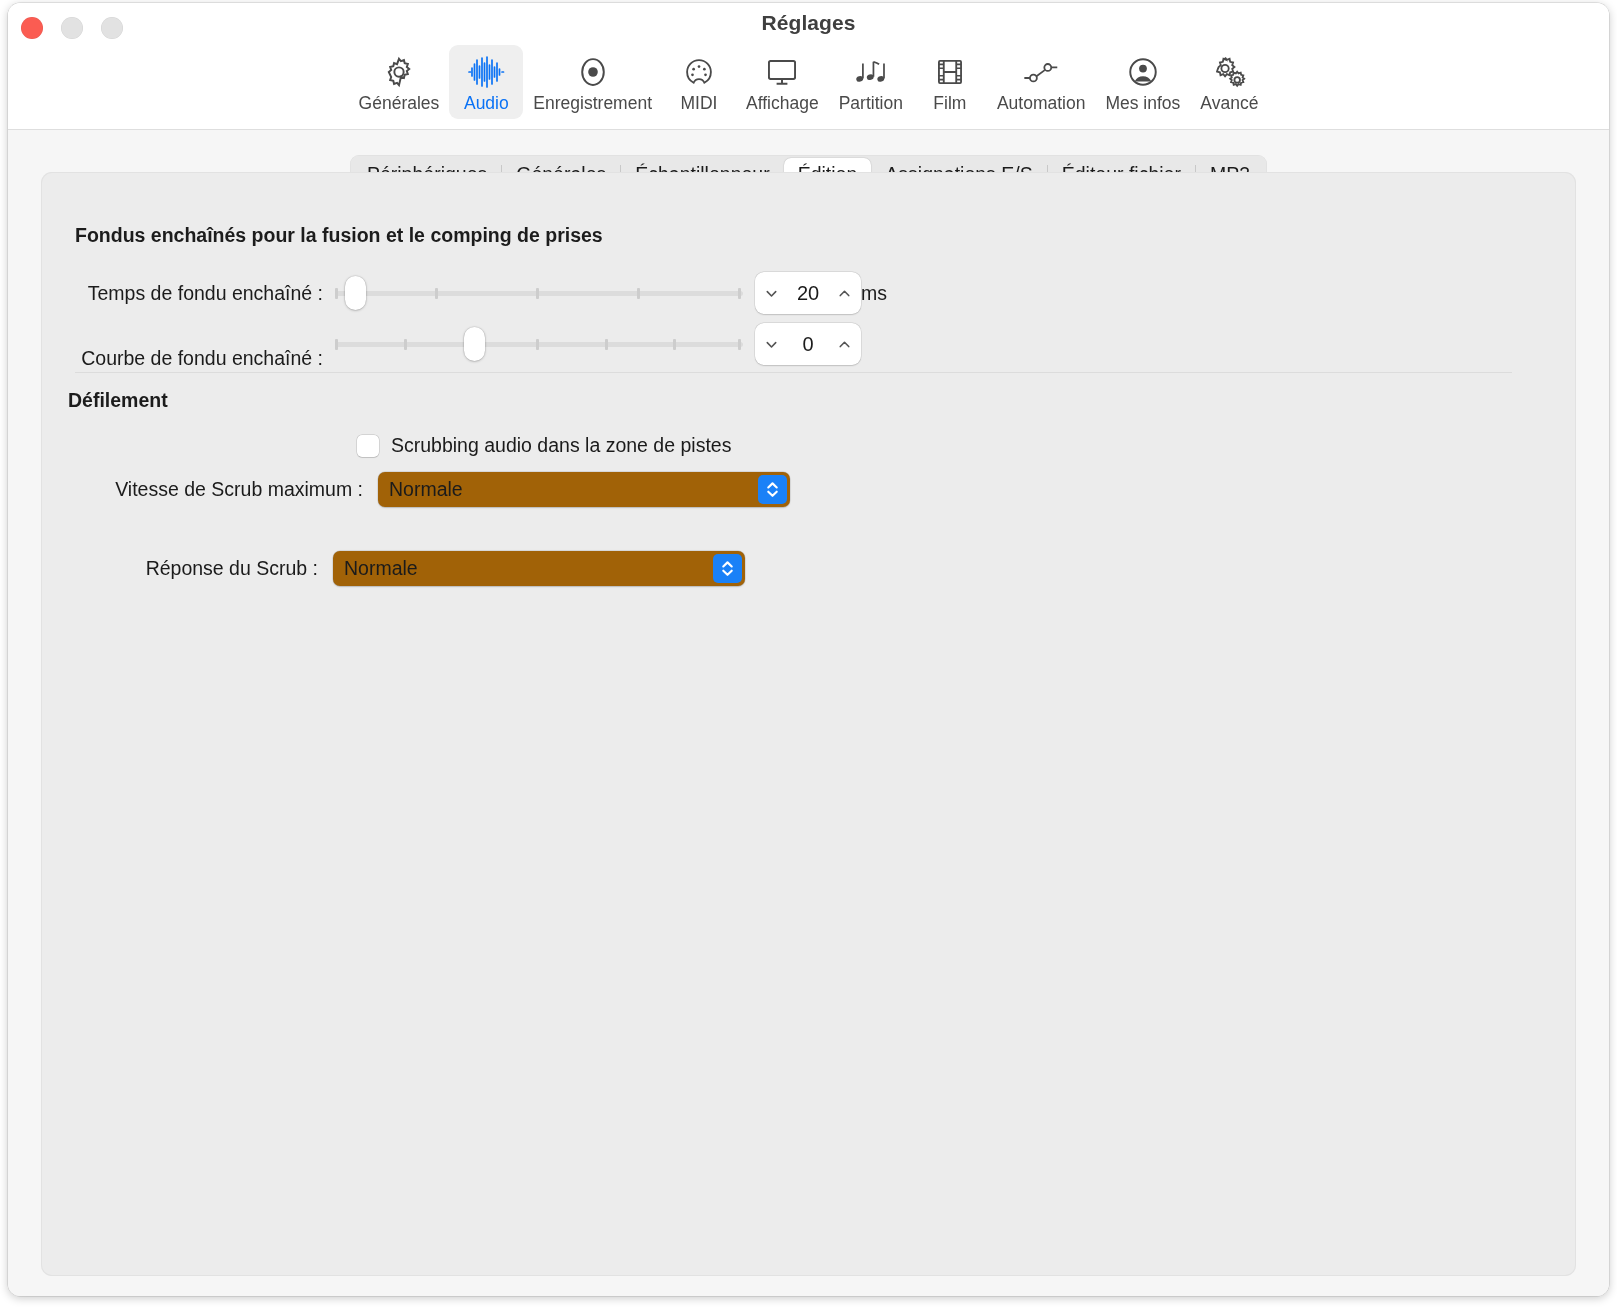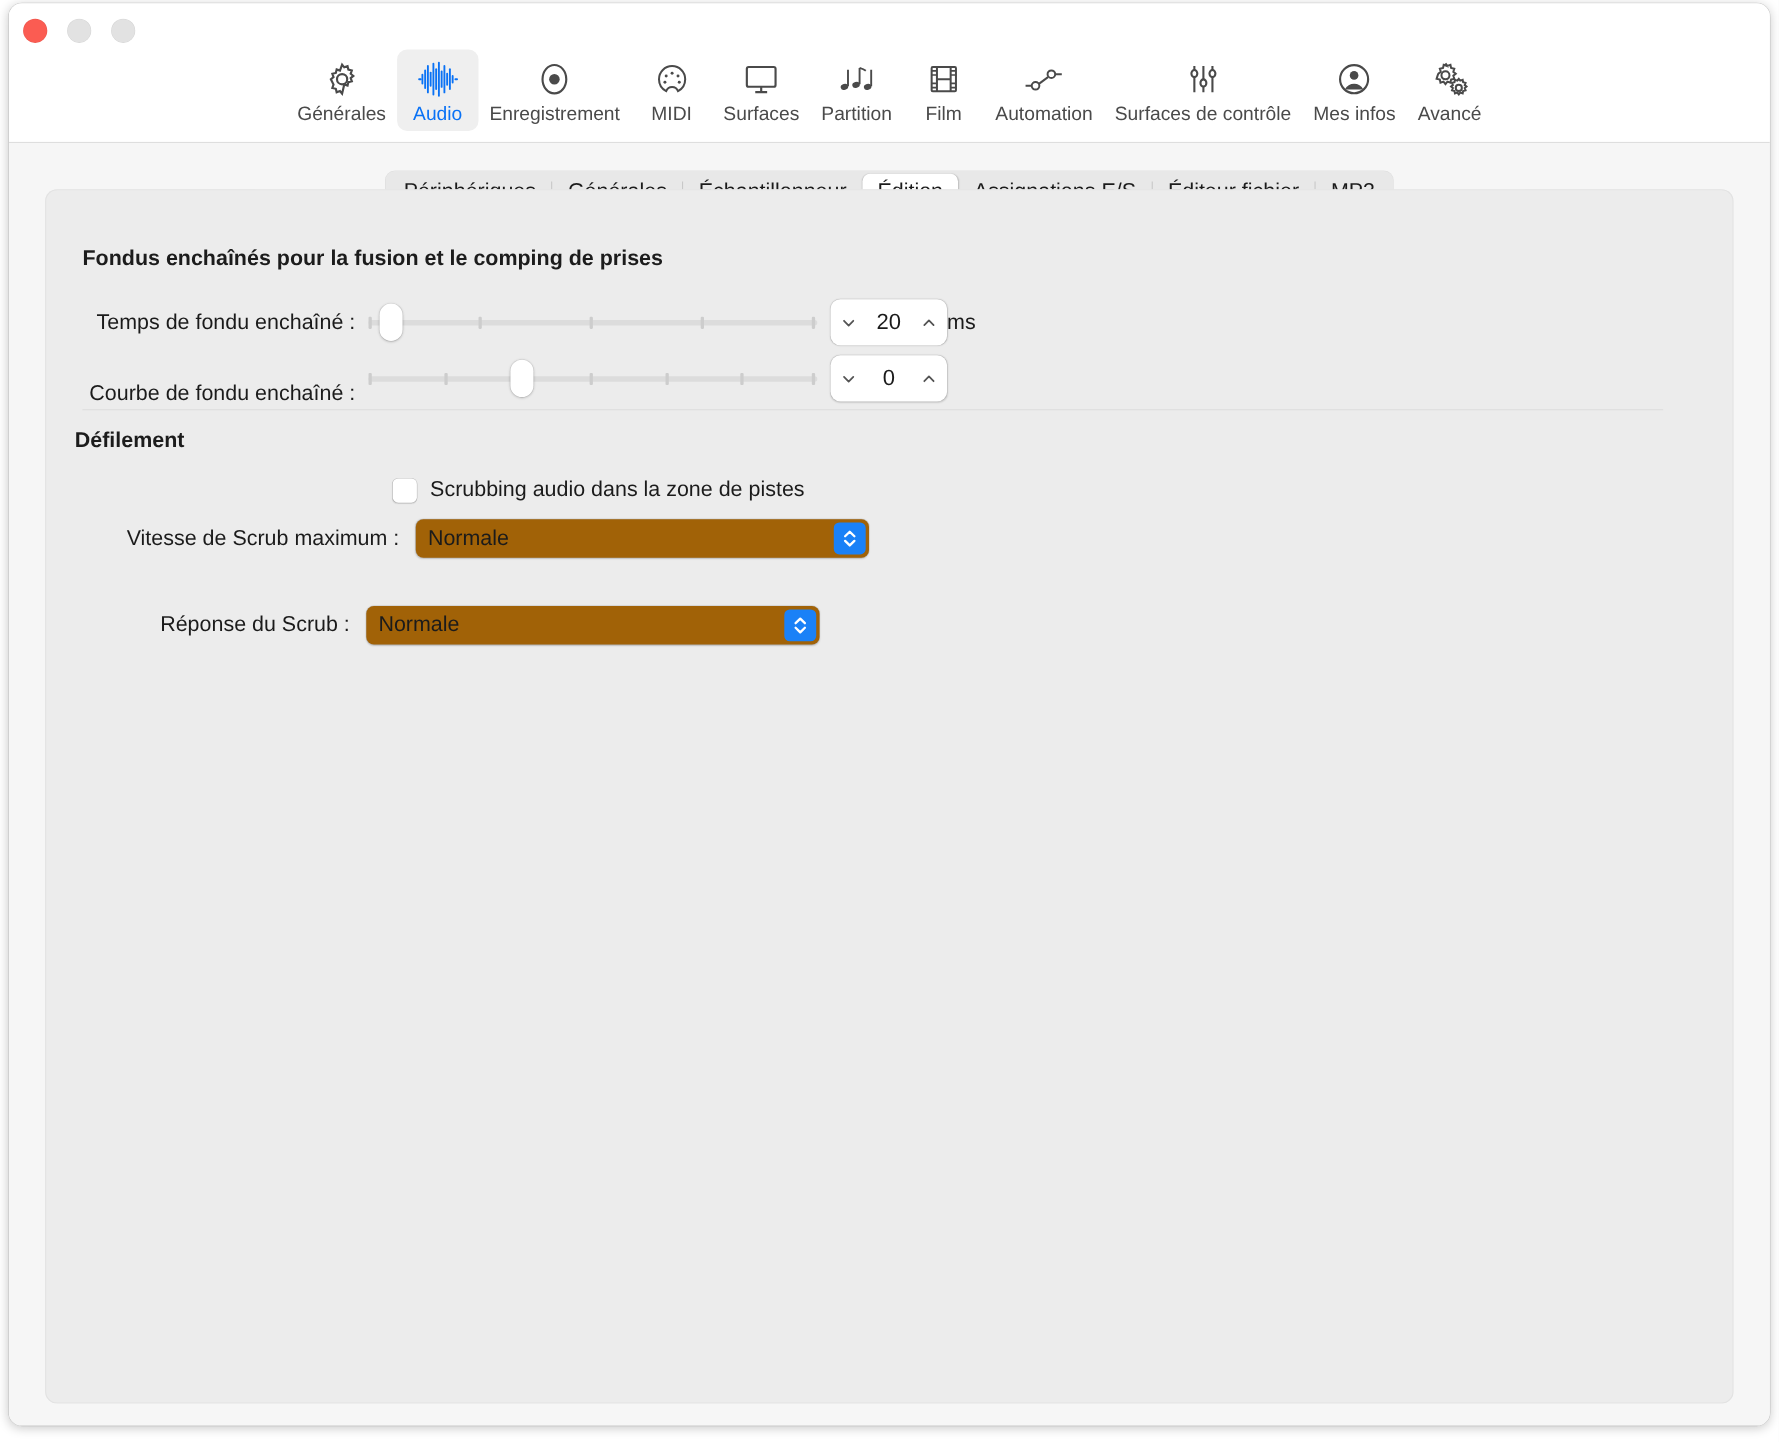--- a/index.html
+++ b/index.html
@@ -294,20 +294,21 @@
 <div id="window">
 
   <div id="titlebar">
 
     <div id="traffic">
       <div class="light close"></div>
       <div class="light min"></div>
       <div class="light zoom"></div>
     </div>
 
+    <div id="window-title">Réglages</div>
 
     <div id="toolbar">
 
       <div class="tb-item">
         <span class="tb-icon">
           <svg width="36" height="36" viewBox="0 0 24 24" fill="none" stroke="#4a4a4a" stroke-width="1.3">
             <circle cx="12" cy="12" r="3.1"></circle>
             <path d="M12 3.2l1.3 1.6 2-.7.5 2.1 2.1.5-.7 2 1.6 1.3-1.6 1.3.7 2-2.1.5-.5 2.1-2-.7L12 20.8l-1.3-1.6-2 .7-.5-2.1-2.1-.5.7-2L5.2 12l1.6-1.3-.7-2 2.1-.5.5-2.1 2 .7z"></path>
           </svg>
         </span>
@@ -361,21 +362,21 @@
       </div>
 
       <div class="tb-item">
         <span class="tb-icon">
           <svg width="36" height="36" viewBox="0 0 24 24" fill="none" stroke="#4a4a4a" stroke-width="1.3">
             <rect x="3.3" y="4.6" width="17.4" height="12" rx="1.1"></rect>
             <path d="M12 16.6v3.1"></path>
               <path d="M8.4 19.8h7.2"></path>
           </svg>
         </span>
-        <span class="tb-label">Surfaces</span>
+        <span class="tb-label">Affichage</span>
       </div>
 
       <div class="tb-item">
         <span class="tb-icon">
           <svg width="36" height="34" viewBox="0 0 28 24" fill="none" stroke="#4a4a4a" stroke-width="1.35">
             <ellipse cx="5.2" cy="17.4" rx="2.7" ry="2.1" fill="#4a4a4a" stroke="none" transform="rotate(-17 5.2 17.4)"></ellipse>
             <path d="M7.7 17V5.4"></path>
             <ellipse cx="13.4" cy="16" rx="2.7" ry="2.1" fill="#4a4a4a" stroke="none" transform="rotate(-17 13.4 16)"></ellipse>
             <path d="M15.9 15.6V4"></path>
             <path d="M15.9 4c1.6.5 3.2 1.1 4.4 2"></path>
@@ -404,31 +405,20 @@
             <path d="M2.5 15.5h4.2"></path>
             <circle cx="9.3" cy="15.5" r="2.6"></circle>
             <path d="M11.6 14.2l6.2-4.6"></path>
             <circle cx="20.1" cy="7.6" r="2.6"></circle>
             <path d="M22.8 7.6h4.4"></path>
           </svg>
         </span>
         <span class="tb-label">Automation</span>
       </div>
 
-      <div class="tb-item">
-        <span class="tb-icon">
-          <svg width="34" height="34" viewBox="0 0 24 24" fill="none" stroke="#4a4a4a" stroke-width="1.35">
-            <path d="M6.2 3.6v16.8M12 3.6v16.8M17.8 3.6v16.8"></path>
-            <ellipse cx="6.2" cy="8.4" rx="1.9" ry="2.3" fill="#ffffff"></ellipse>
-            <ellipse cx="12" cy="14.4" rx="1.9" ry="2.3" fill="#ffffff"></ellipse>
-            <ellipse cx="17.8" cy="8.4" rx="1.9" ry="2.3" fill="#ffffff"></ellipse>
-          </svg>
-        </span>
-        <span class="tb-label">Surfaces de contrôle</span>
-      </div>
 
       <div class="tb-item">
         <span class="tb-icon">
           <svg width="36" height="36" viewBox="0 0 24 24" fill="none" stroke="#4a4a4a" stroke-width="1.3">
             <circle cx="12" cy="12" r="8.5"></circle>
             <circle cx="12" cy="9.7" r="2.6" fill="#4a4a4a" stroke="none"></circle>
             <path d="M6.4 18.3c1.1-2.3 3.2-3.5 5.6-3.5s4.5 1.2 5.6 3.5" fill="#4a4a4a" stroke="none"></path>
           </svg>
         </span>
         <span class="tb-label">Mes infos</span>

